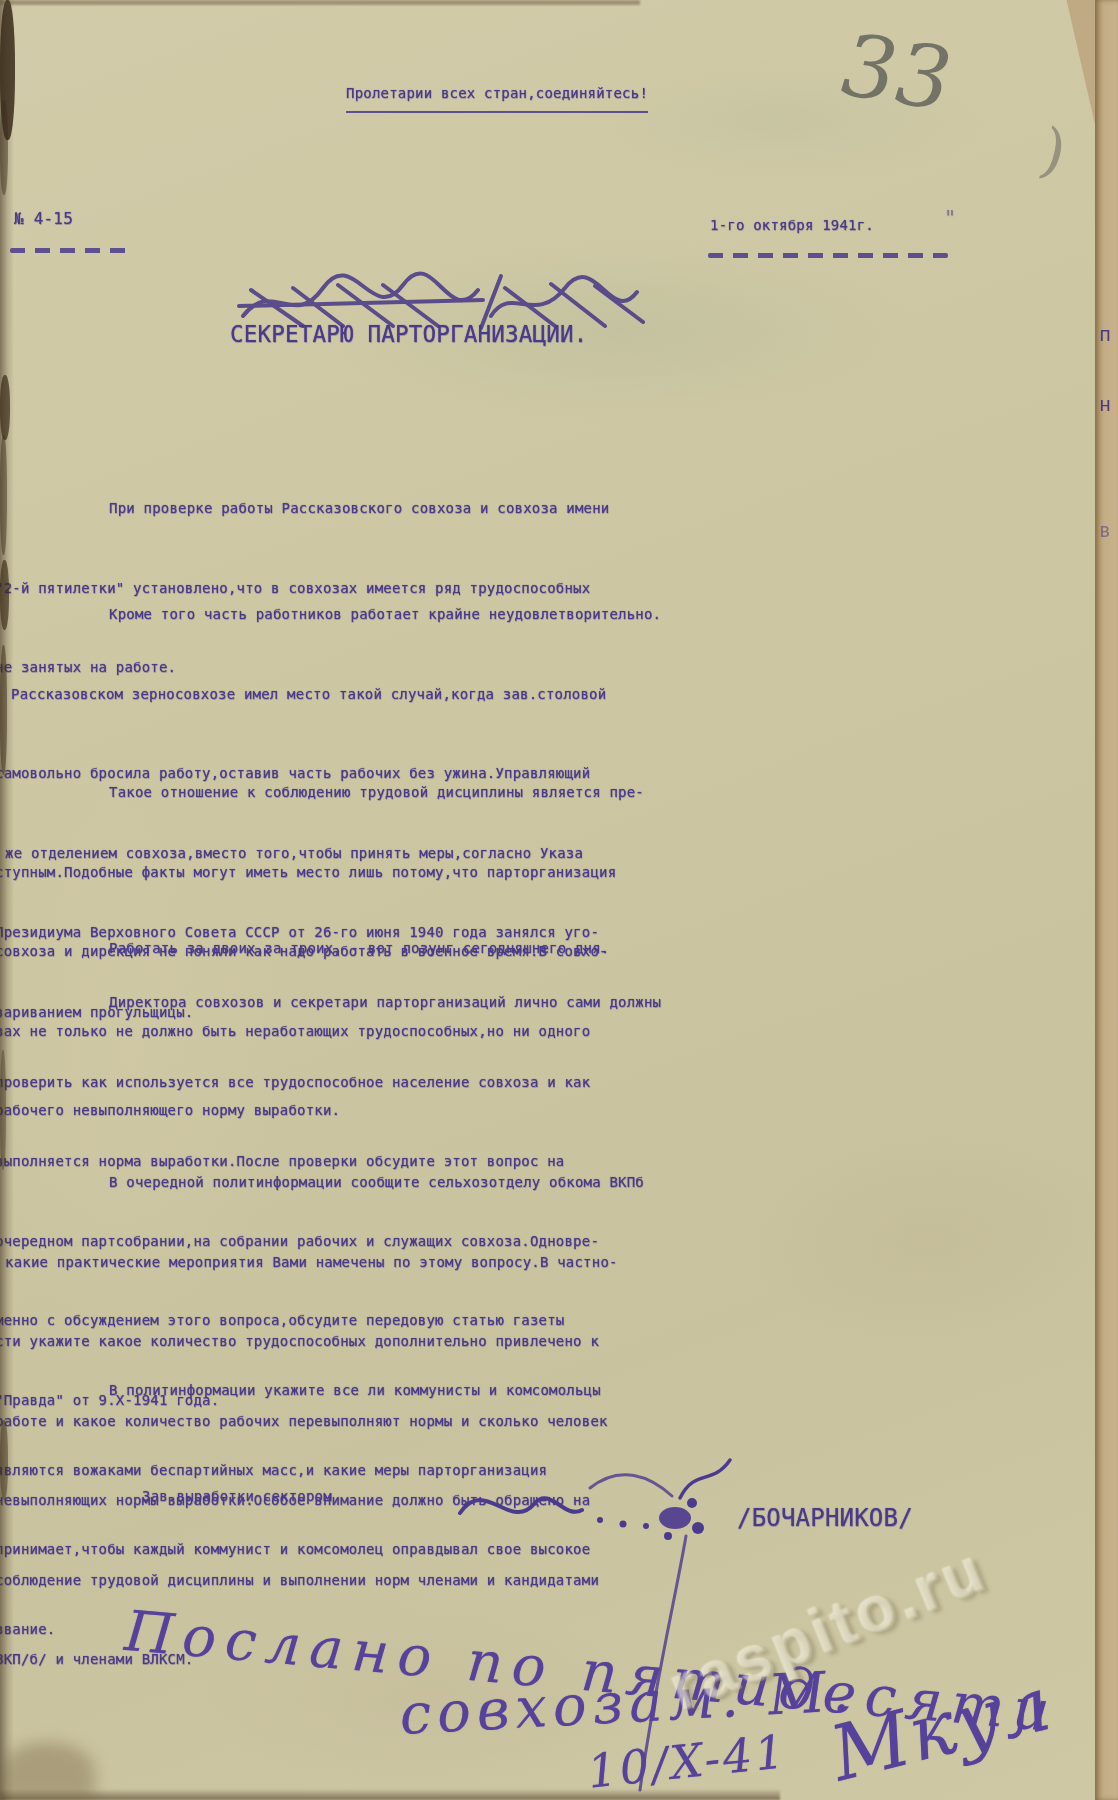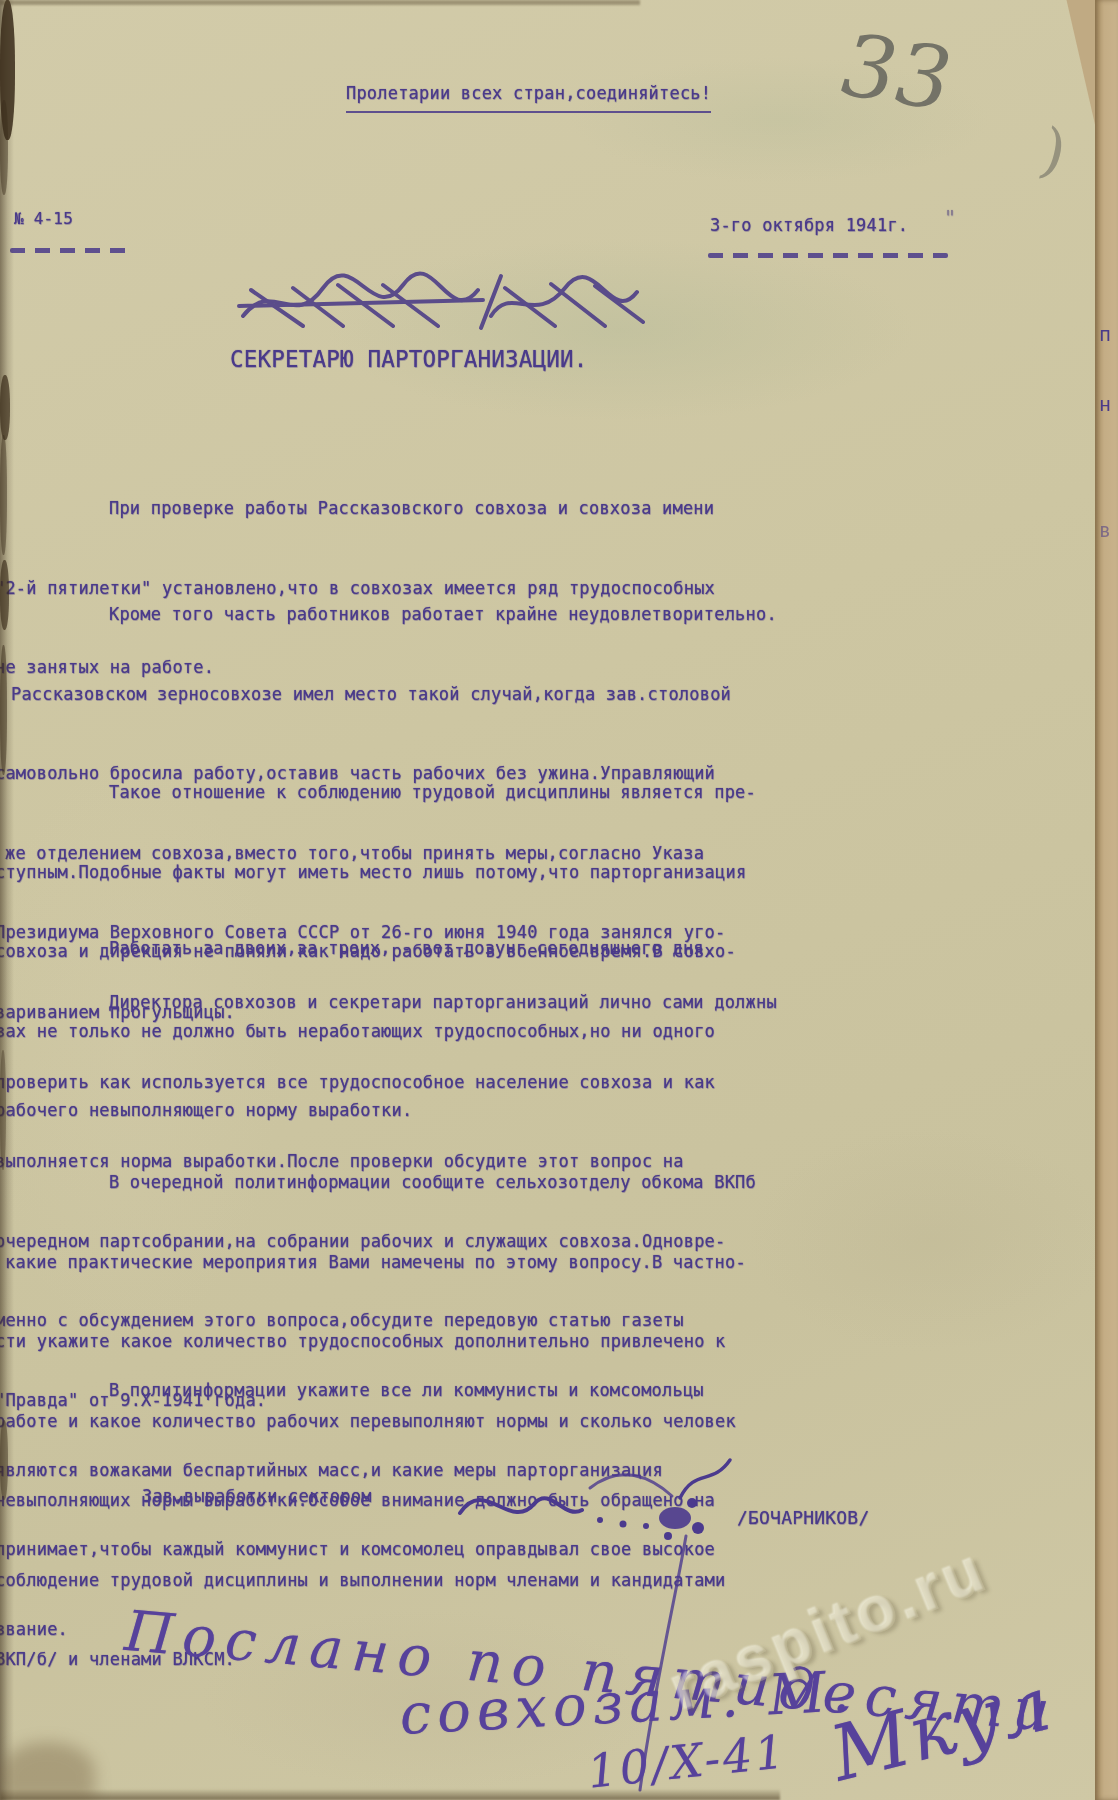--- a/index.html
+++ b/index.html
@@ -15,43 +15,43 @@
       radial-gradient(ellipse 420px 130px at 620px 330px, rgba(176,184,150,0.38), transparent 70%),
       radial-gradient(ellipse 300px 90px at 780px 120px, rgba(180,186,152,0.30), transparent 70%),
       radial-gradient(ellipse 260px 160px at 930px 1240px, rgba(186,178,144,0.28), transparent 70%),
       radial-gradient(ellipse 330px 130px at 430px 1700px, rgba(189,180,148,0.30), transparent 70%),
       radial-gradient(ellipse 220px 420px at 130px 1050px, rgba(214,206,173,0.30), transparent 70%),
       linear-gradient(160deg,#d2cba9 0%,#cdc6a2 40%,#c9c29e 72%,#cfc8a5 100%);
   }
   
   .tw{
     position:absolute;white-space:pre;color:#4a3a8a;
-    font-size:17px;letter-spacing:0.2px;line-height:26.5px;
+    font-size:14px;letter-spacing:0.2px;line-height:26.5px;
     text-shadow:0 0 1.1px rgba(74,58,138,0.75),0.5px 0.5px 0 rgba(74,58,138,0.30);
   }
   .para{position:absolute;left:-5px;width:1045px;}
   .para .ln{height:26.5px;white-space:pre;}
   .ind{padding-left:114px;}
   .s1{padding-left:16px;}
   .s2{padding-left:10px;}
   .slogan{left:346px;top:80px;border-bottom:2.5px solid rgba(74,58,138,.85);padding-bottom:4px;}
   .org1{left:170px;top:127px;}
   .org2{left:298px;top:174px;opacity:.88;}
   .docnum{left:14px;top:206px;font-size:16px;}
   .dateline{left:710px;top:212px;}
   .datemark{left:944px;top:204px;font-size:20px;color:#6a5f86;opacity:.7;}
   .dash{position:absolute;height:4.5px;opacity:.85;border-radius:2px;
     background:repeating-linear-gradient(90deg,#4a3a8a 0 15px,transparent 15px 25px);}
   .dash1{left:10px;top:248px;width:122px;}
   .dash2{left:708px;top:253px;width:240px;}
   .crossed{left:243px;top:284px;font-size:25px;letter-spacing:5px;opacity:.9;}
-  .addressee{left:230px;top:321px;font-size:22.5px;margin-top:25px;}
+  .addressee{left:230px;top:321px;font-size:22.5px;}
   .sig1{left:142px;top:1483px;}
   .sig2{left:116px;top:1509px;}
-  .signame{left:737px;top:1505px;font-size:18px;}
+  .signame{left:737px;top:1505px;font-size:24px;}
   
   .hw{
     position:absolute;font-family:"DejaVu Serif", serif;font-style:italic;
     color:#57429b;text-shadow:0 0 1px rgba(87,66,155,.55);white-space:pre;
   }
   .hw1{left:128px;top:1598px;font-size:56px;letter-spacing:9px;transform:rotate(5deg);transform-origin:left top;}
   .hw2{left:398px;top:1682px;font-size:56px;letter-spacing:6px;transform:rotate(-3deg);transform-origin:left top;}
   .hw3{left:585px;top:1745px;font-size:46px;letter-spacing:3px;transform:rotate(-6deg);transform-origin:left top;}
   .hw4{left:822px;top:1712px;font-size:76px;letter-spacing:2px;transform:rotate(-14deg);transform-origin:left top;}
   
@@ -86,21 +86,21 @@
 </style>
 </head>
 <body>
 
 <div class="page">
 
   <div class="tw slogan">Пролетарии всех стран,соединяйтесь!</div>
 
   <div class="tw docnum">№ 4-15</div>
   <div class="dash dash1"></div>
-  <div class="tw dateline">3-го октября 1941г.</div>
+  <div class="tw dateline">1-го октября 1941г.</div>
   <div class="tw datemark">"</div>
   <div class="dash dash2"></div>
 
   <svg style="left:233px;top:268px;" width="420" height="72" viewBox="0 0 420 72">
     <g stroke="#473786" stroke-width="4" fill="none" stroke-linecap="round" opacity="0.85">
       <path d="M10 48 C40 10, 60 62, 90 20 S140 58, 170 17 S215 60, 245 22"></path>
       <path d="M18 22 L70 58 M60 20 L110 58 M105 17 L160 58 M150 17 L205 58"></path>
       <path d="M258 48 C278 16, 302 58, 332 20 S378 58, 404 24"></path>
       <path d="M272 20 L322 58 M318 16 L372 58 M362 18 L410 54"></path>
       <path d="M6 38 L250 32"></path>

